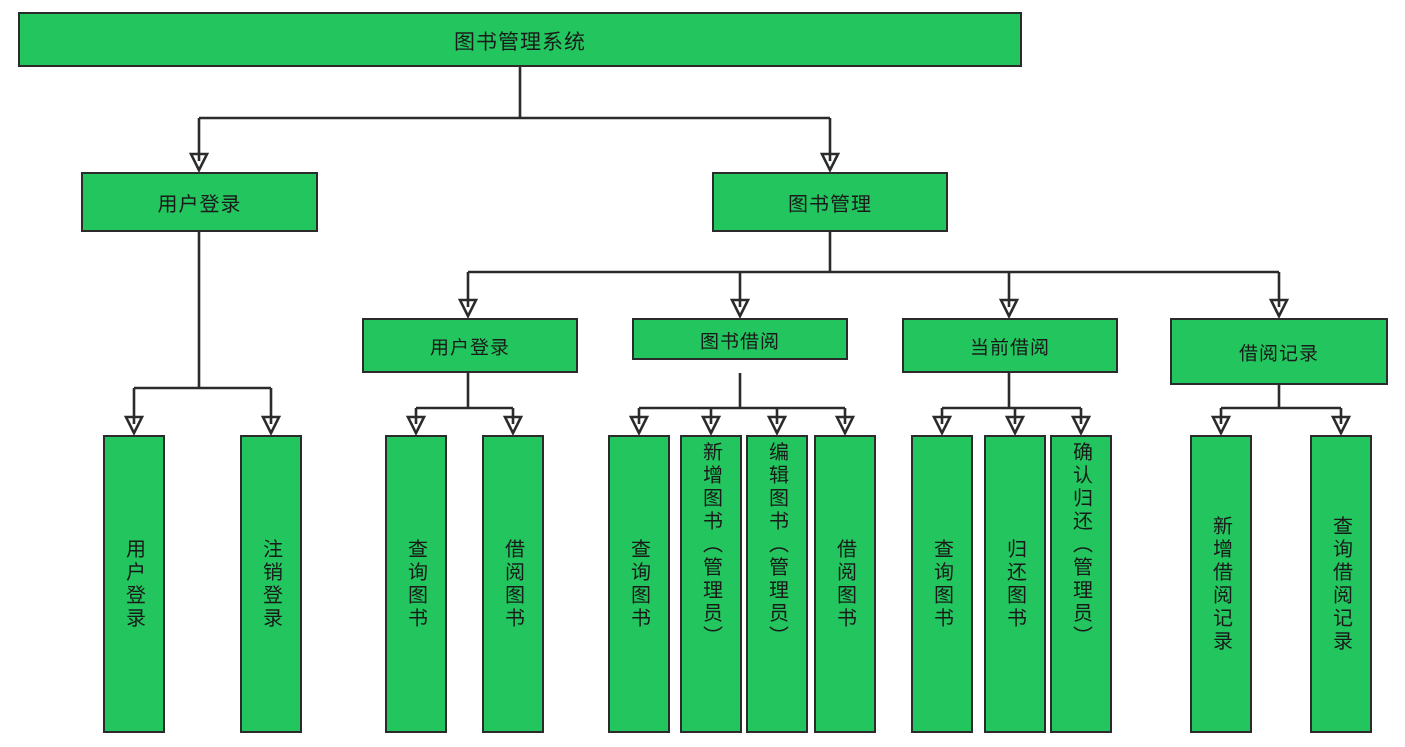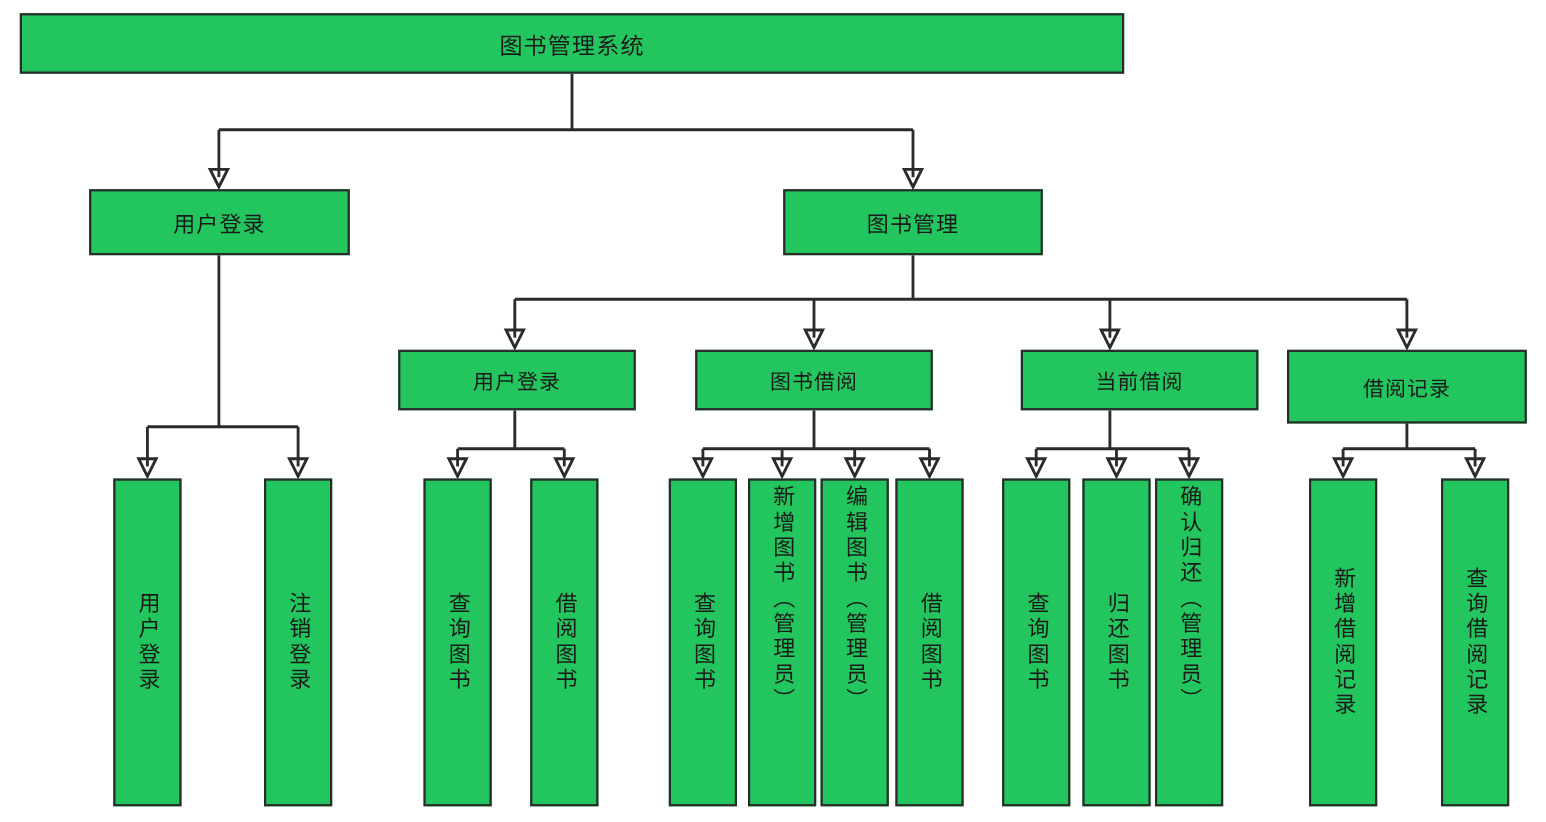--- a/index.html
+++ b/index.html
@@ -131,24 +131,24 @@
         <span>用户登录</span>
       </div>
       <div class="node level-2" style="left: 712px; top: 172px; width: 236px; height: 60px;">
         <span>图书管理</span>
       </div>
     </div>
   <div id="level3-layer">
       <div class="node level-3" style="left: 362px; top: 318px; width: 216px; height: 55px;">
         <span>用户登录</span>
       </div>
-      <div class="node level-3" style="left: 632px; top: 318px; width: 216px; height: 55px; text-align: right;">
+      <div class="node level-3" style="left: 632px; top: 318px; width: 216px; height: 42px; text-align: right;">
         <span>图书借阅</span>
       </div>
-      <div class="node level-3" style="left: 902px; top: 318px; width: 216px; height: 55px; margin-left: 26px;">
+      <div class="node level-3" style="left: 902px; top: 318px; width: 216px; height: 55px;">
         <span>当前借阅</span>
       </div>
       <div class="node level-3" style="left: 1170px; top: 318px; width: 218px; height: 67px;">
         <span>借阅记录</span>
       </div>
     </div>
   <div id="leaf-layer">
       <div class="node level-4 leaf centered" style="left: 103px; top: 435px; width: 62px; height: 298px;">
         <span class="vtext">用户登录</span>
       </div>

